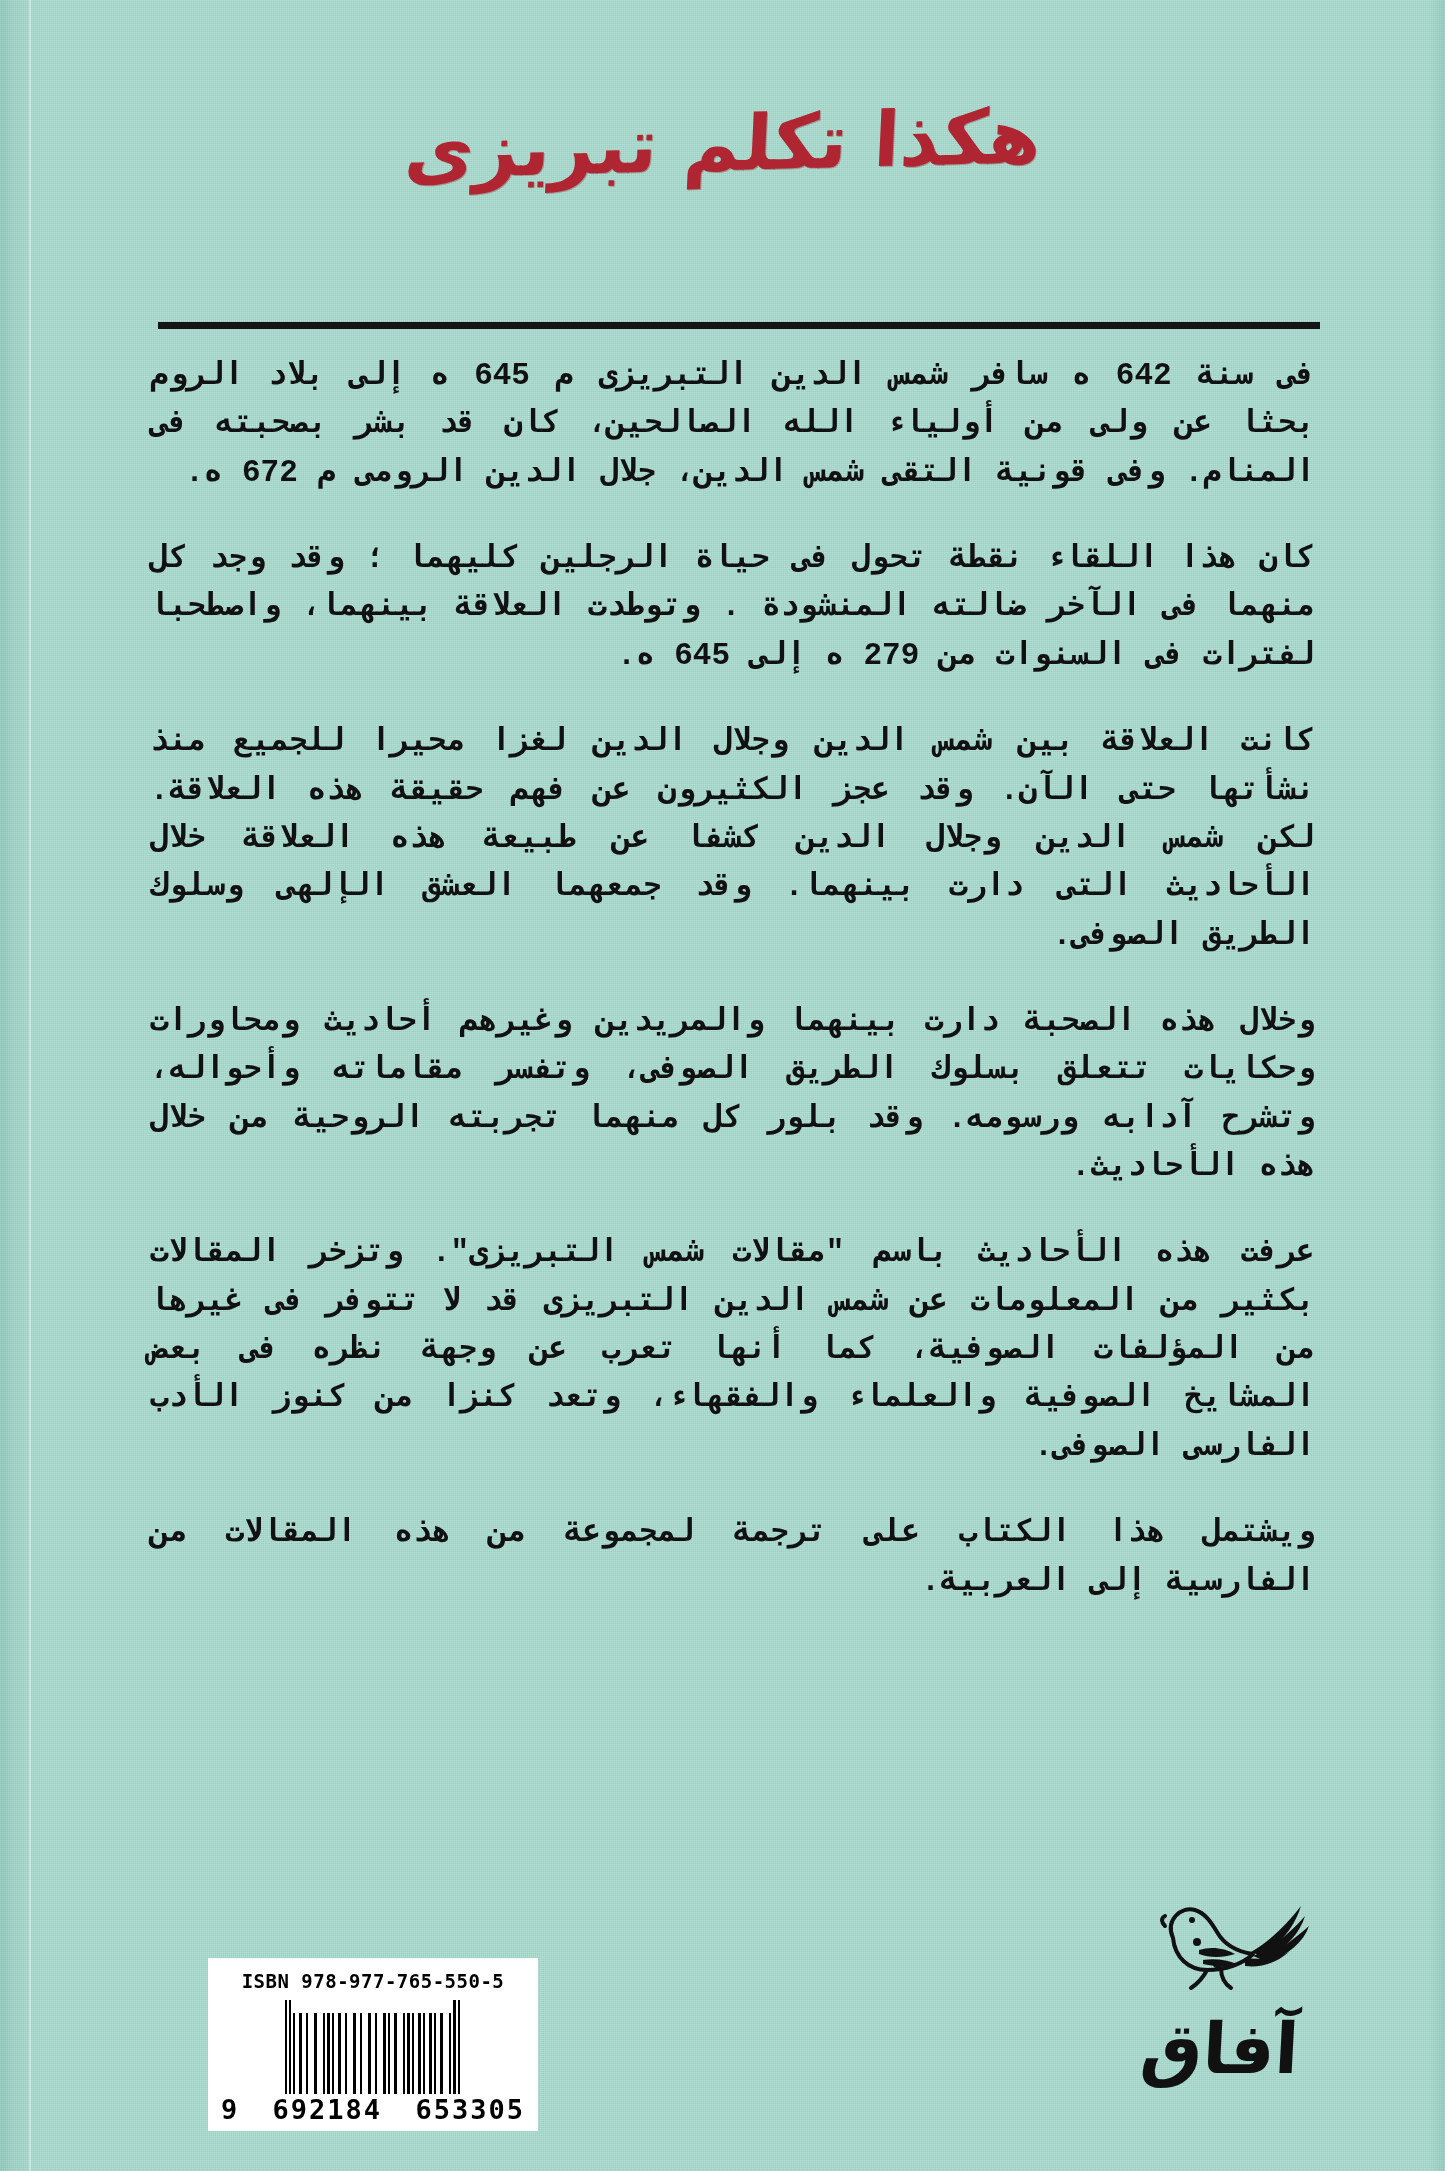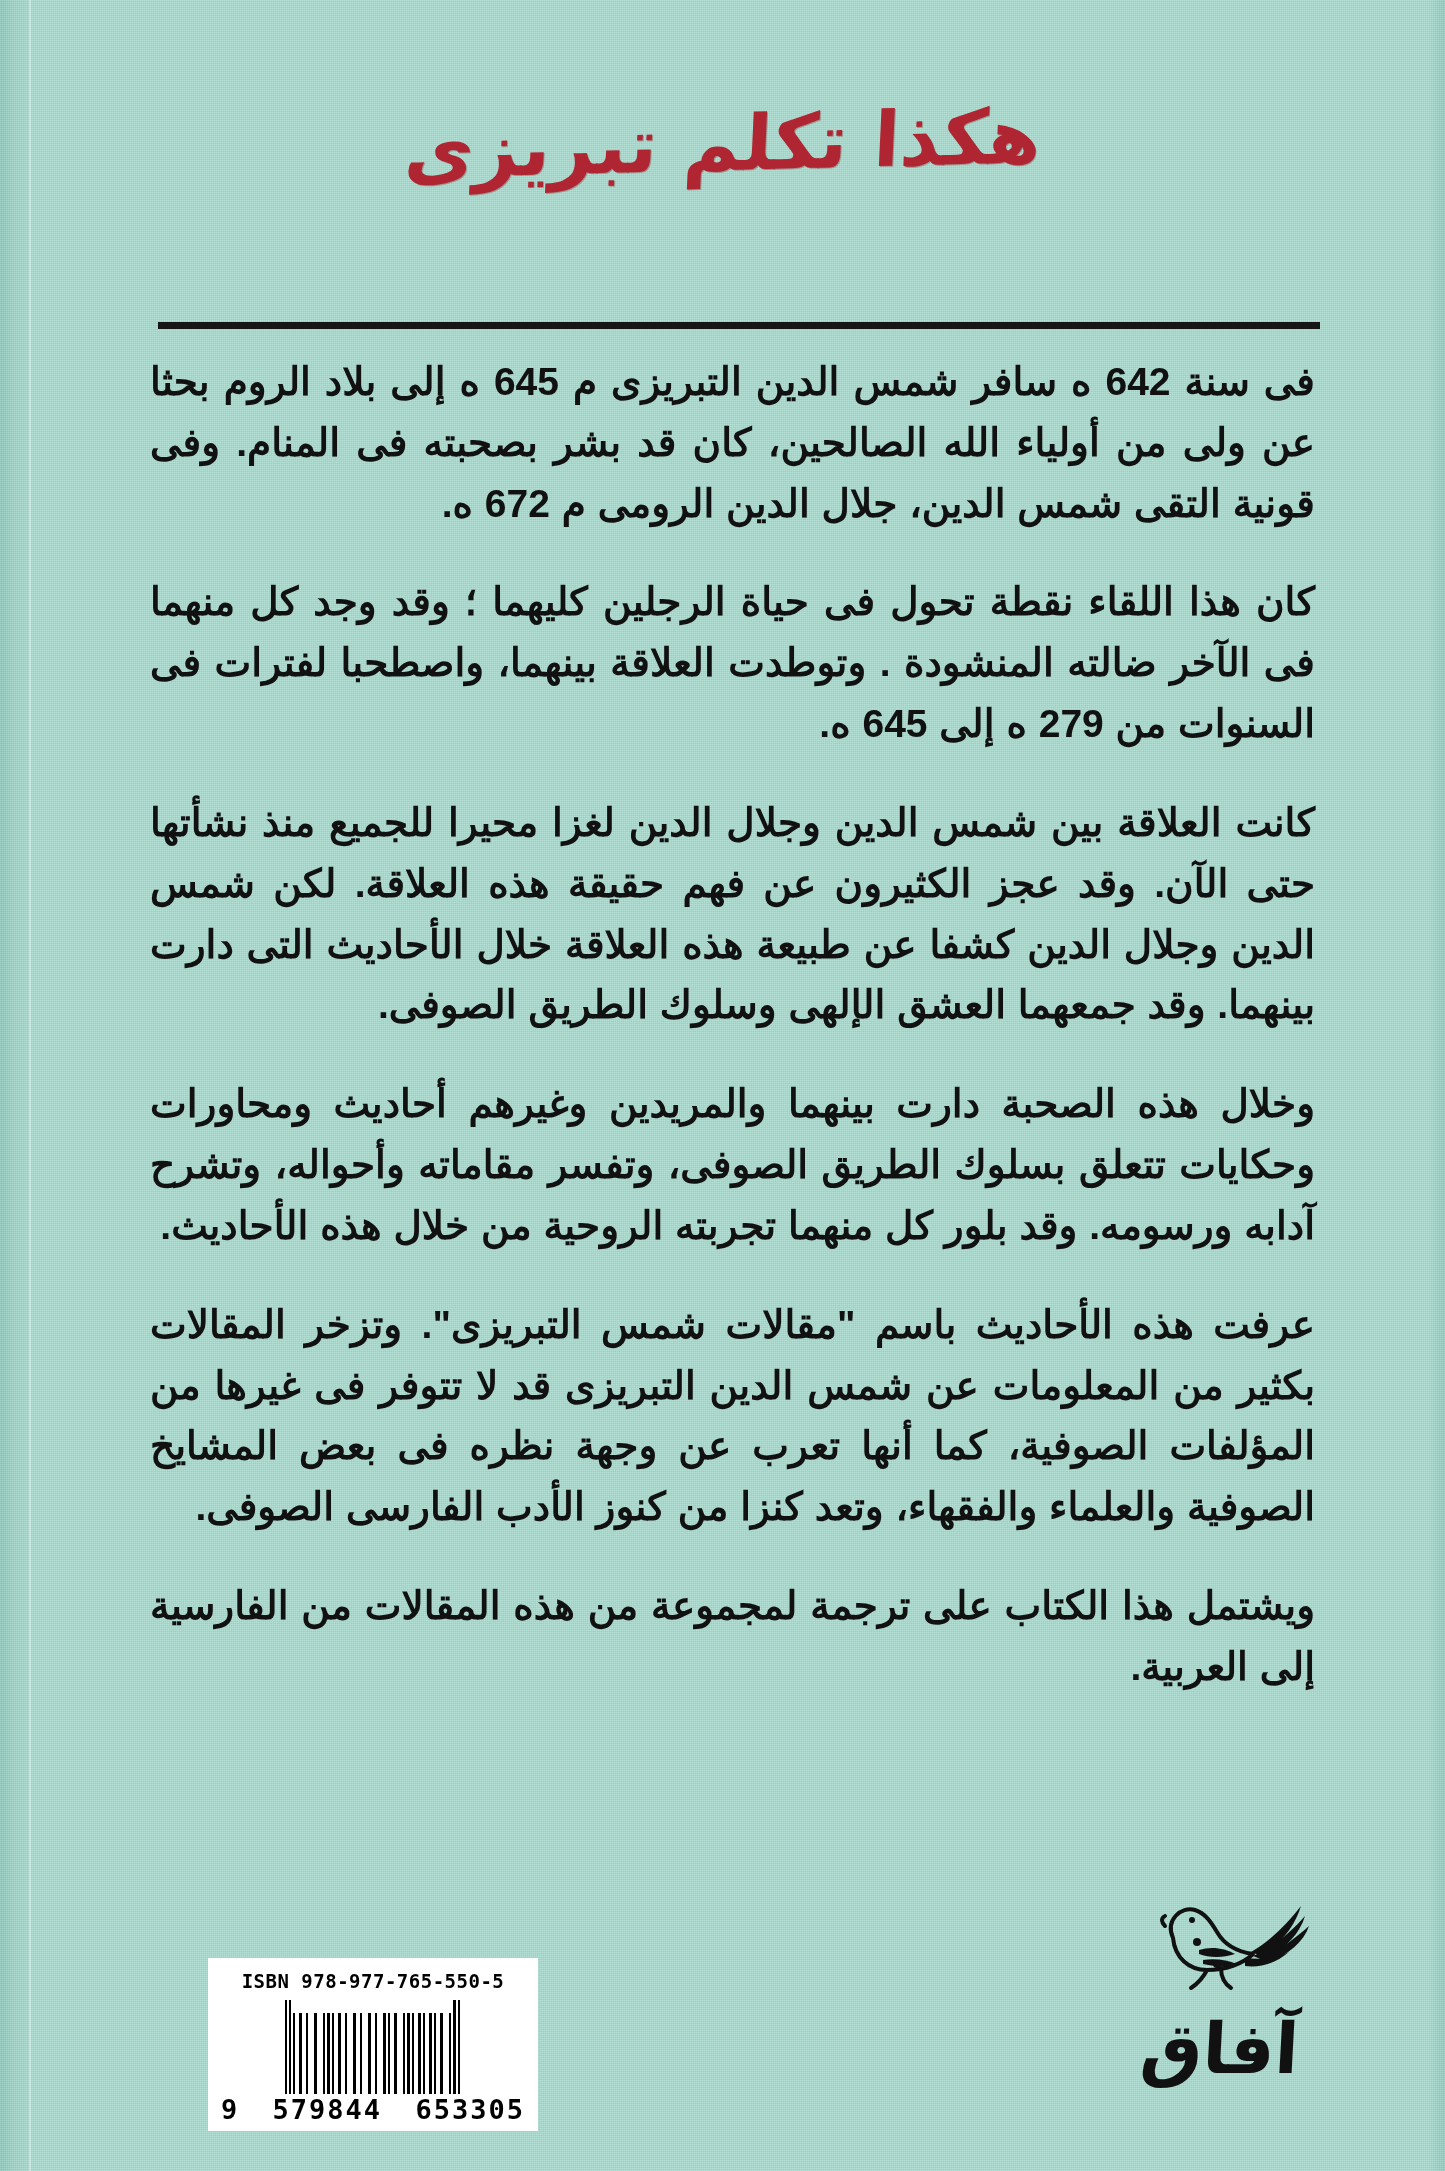--- a/index.html
+++ b/index.html
@@ -102,22 +102,22 @@
     top: 352px;
     left: 150px;
     right: 130px;
     direction: rtl;
     text-align: justify;
     text-align-last: right;
   }
   .body-copy p {
     margin: 0 0 38px 0;
     color: #111111;
-    font-family: Liberation Sans, sans-serif;
-    font-size: 39px;
+    font-family: Liberation Mono, monospace;
+    font-size: 31px;
     font-weight: 700;
     line-height: 1.56;
     letter-spacing: -0.2px;
     word-spacing: 1px;
   }
   .body-copy p:last-child {
     margin-bottom: 12px;
   }
 
   
@@ -277,21 +277,21 @@
           <i class="short" style="width: 6px; background: transparent;"></i>
           <i class="short" style="width: 2px;"></i>
           <i class="short" style="width: 2px; background: transparent;"></i>
           <i style="width: 3px;"></i>
           <i style="width: 2px; background: transparent;"></i>
           <i style="width: 2px;"></i>
           <i style="width: 2px; background: transparent;"></i>
         </div>
       <div class="barcode-digits">
         <span>9</span>
-        <span>579844</span>
+        <span>692184</span>
         <span>653305</span>
       </div>
     </div>
 
     <div class="publisher-logo">
       <svg class="logo-bird" width="190" height="140" viewBox="0 0 190 140">
         <g fill="none" stroke="#111" stroke-width="4" stroke-linecap="round" stroke-linejoin="round">
           <path d="M48 58 C40 40, 56 26, 70 30 C80 33, 86 42, 92 52
                    C100 66, 114 72, 128 74
                    C118 84, 100 90, 82 90

